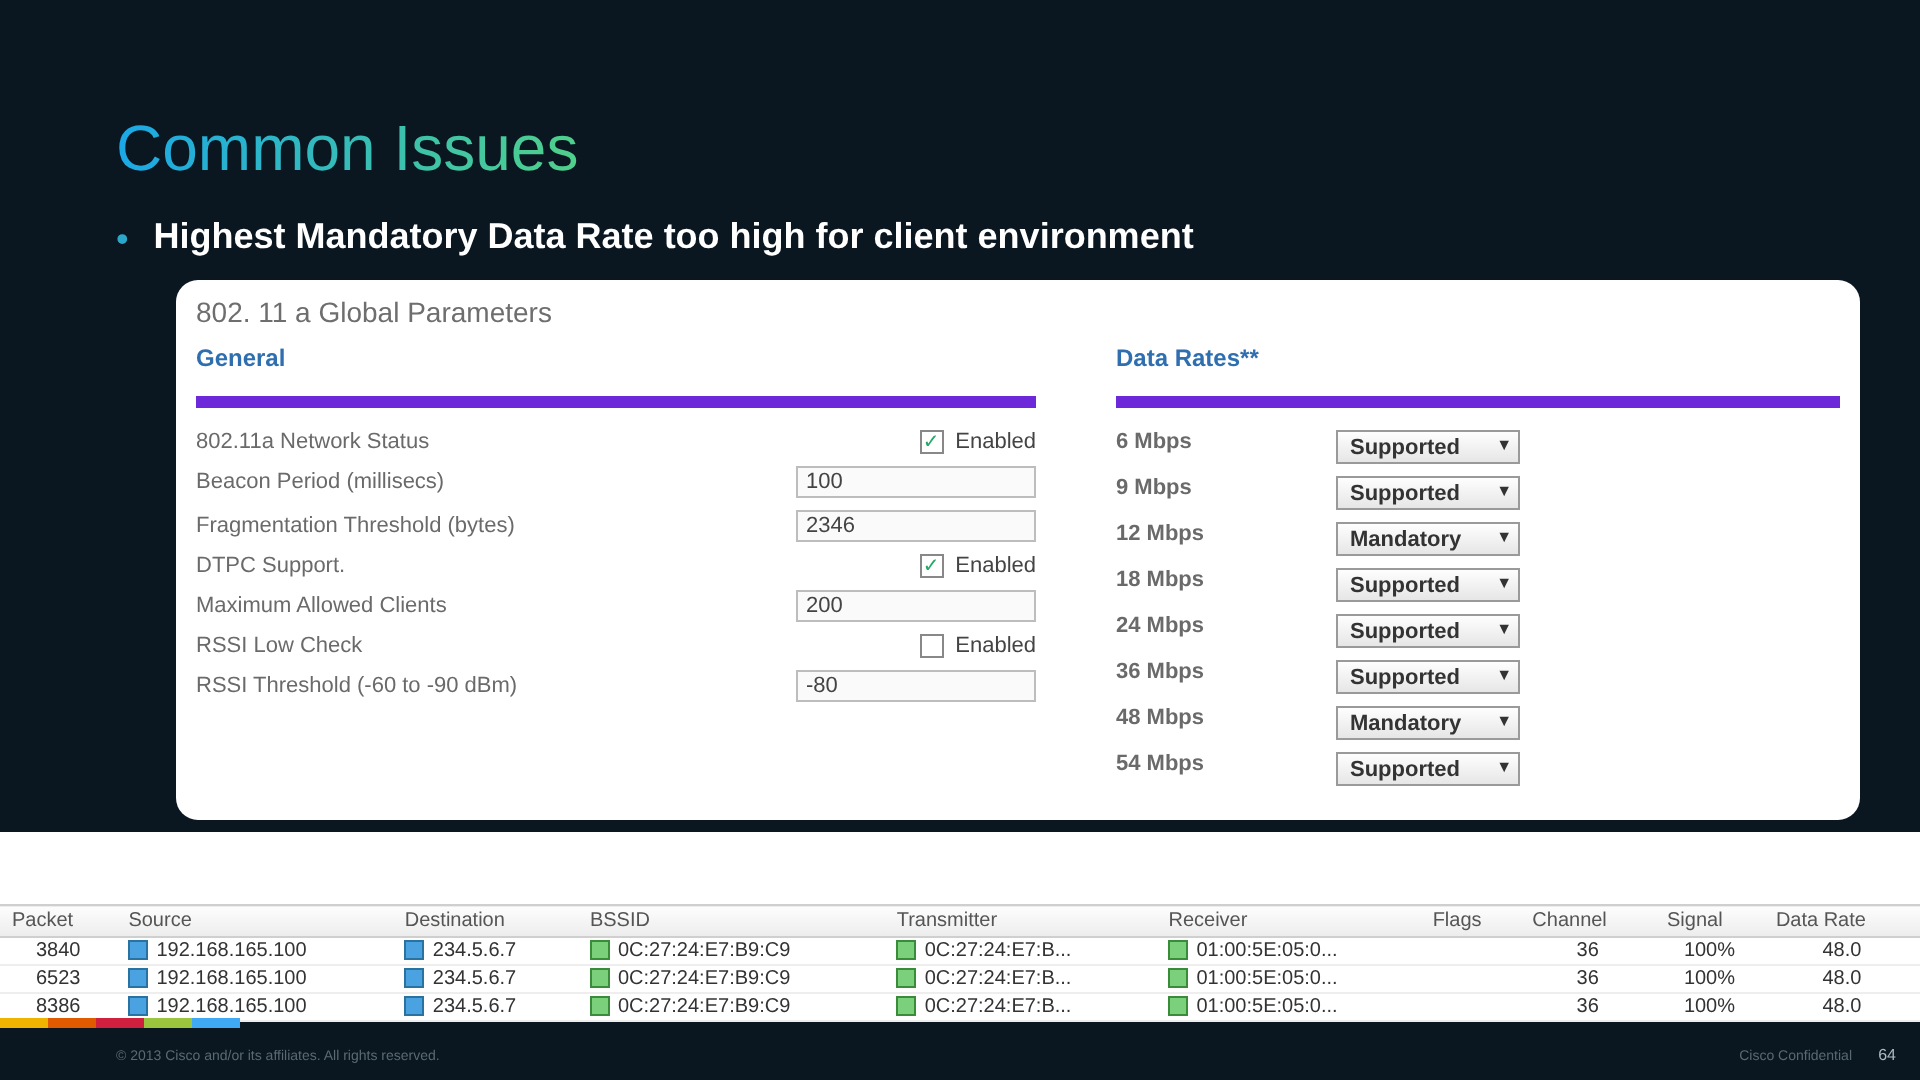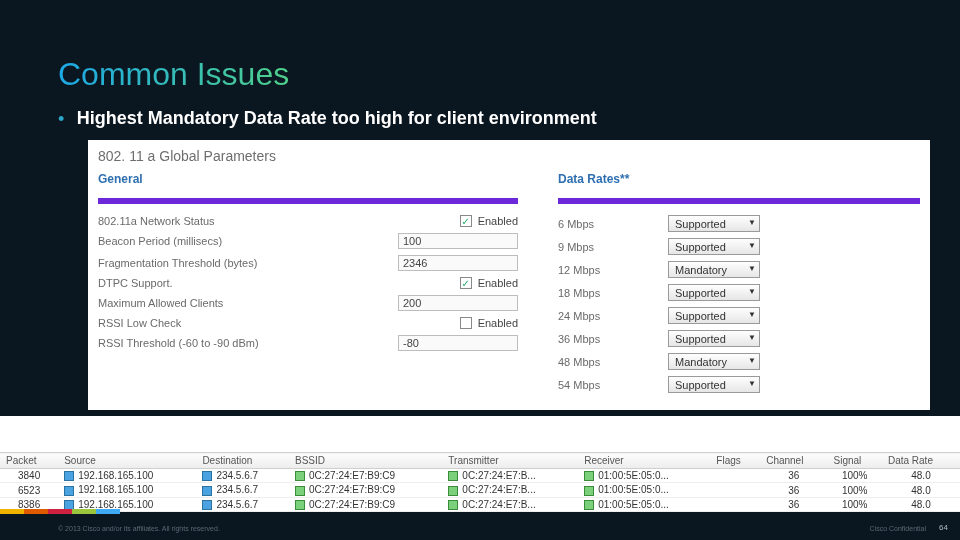--- a/index.html
+++ b/index.html
@@ -43,20 +43,21 @@
 
   .panel {
     position: absolute;
     top: 140px;
     left: 88px;
     width: 842px;
     height: 270px;
     background: #ffffff;
     color: #555;
     font-size: 11px;
+    border-radius: 11px;
   }
   .panel-inner { padding: 4px 10px 0 10px; }
   .panel-title {
     color: #6e6e6e;
     font-size: 14px;
     font-weight: 400;
     padding: 4px 0 8px 0;
   }
   .cols { display: flex; gap: 40px; }
   .col-left { width: 420px; }
@@ -120,21 +121,21 @@
     align-items: center;
   }
   .sel::after {
     content: "▼";
     position: absolute;
     right: 3px;
     top: 2px;
     font-size: 8px;
     color: #333;
   }
-  .dr-row { display:flex; align-items:center; padding:3px 0; }
+  .dr-row { display:flex; align-items:flex-start; padding:3px 0;font-weight:bold; }
   .dr-lbl { width:110px; color:#6a6a6a; font-size:11px; }
 
   .capture {
     position: absolute;
     top: 416px;
     left: 0;
     width: 960px;
     background: #ffffff;
     font-size: 10px;
     color: #333;

